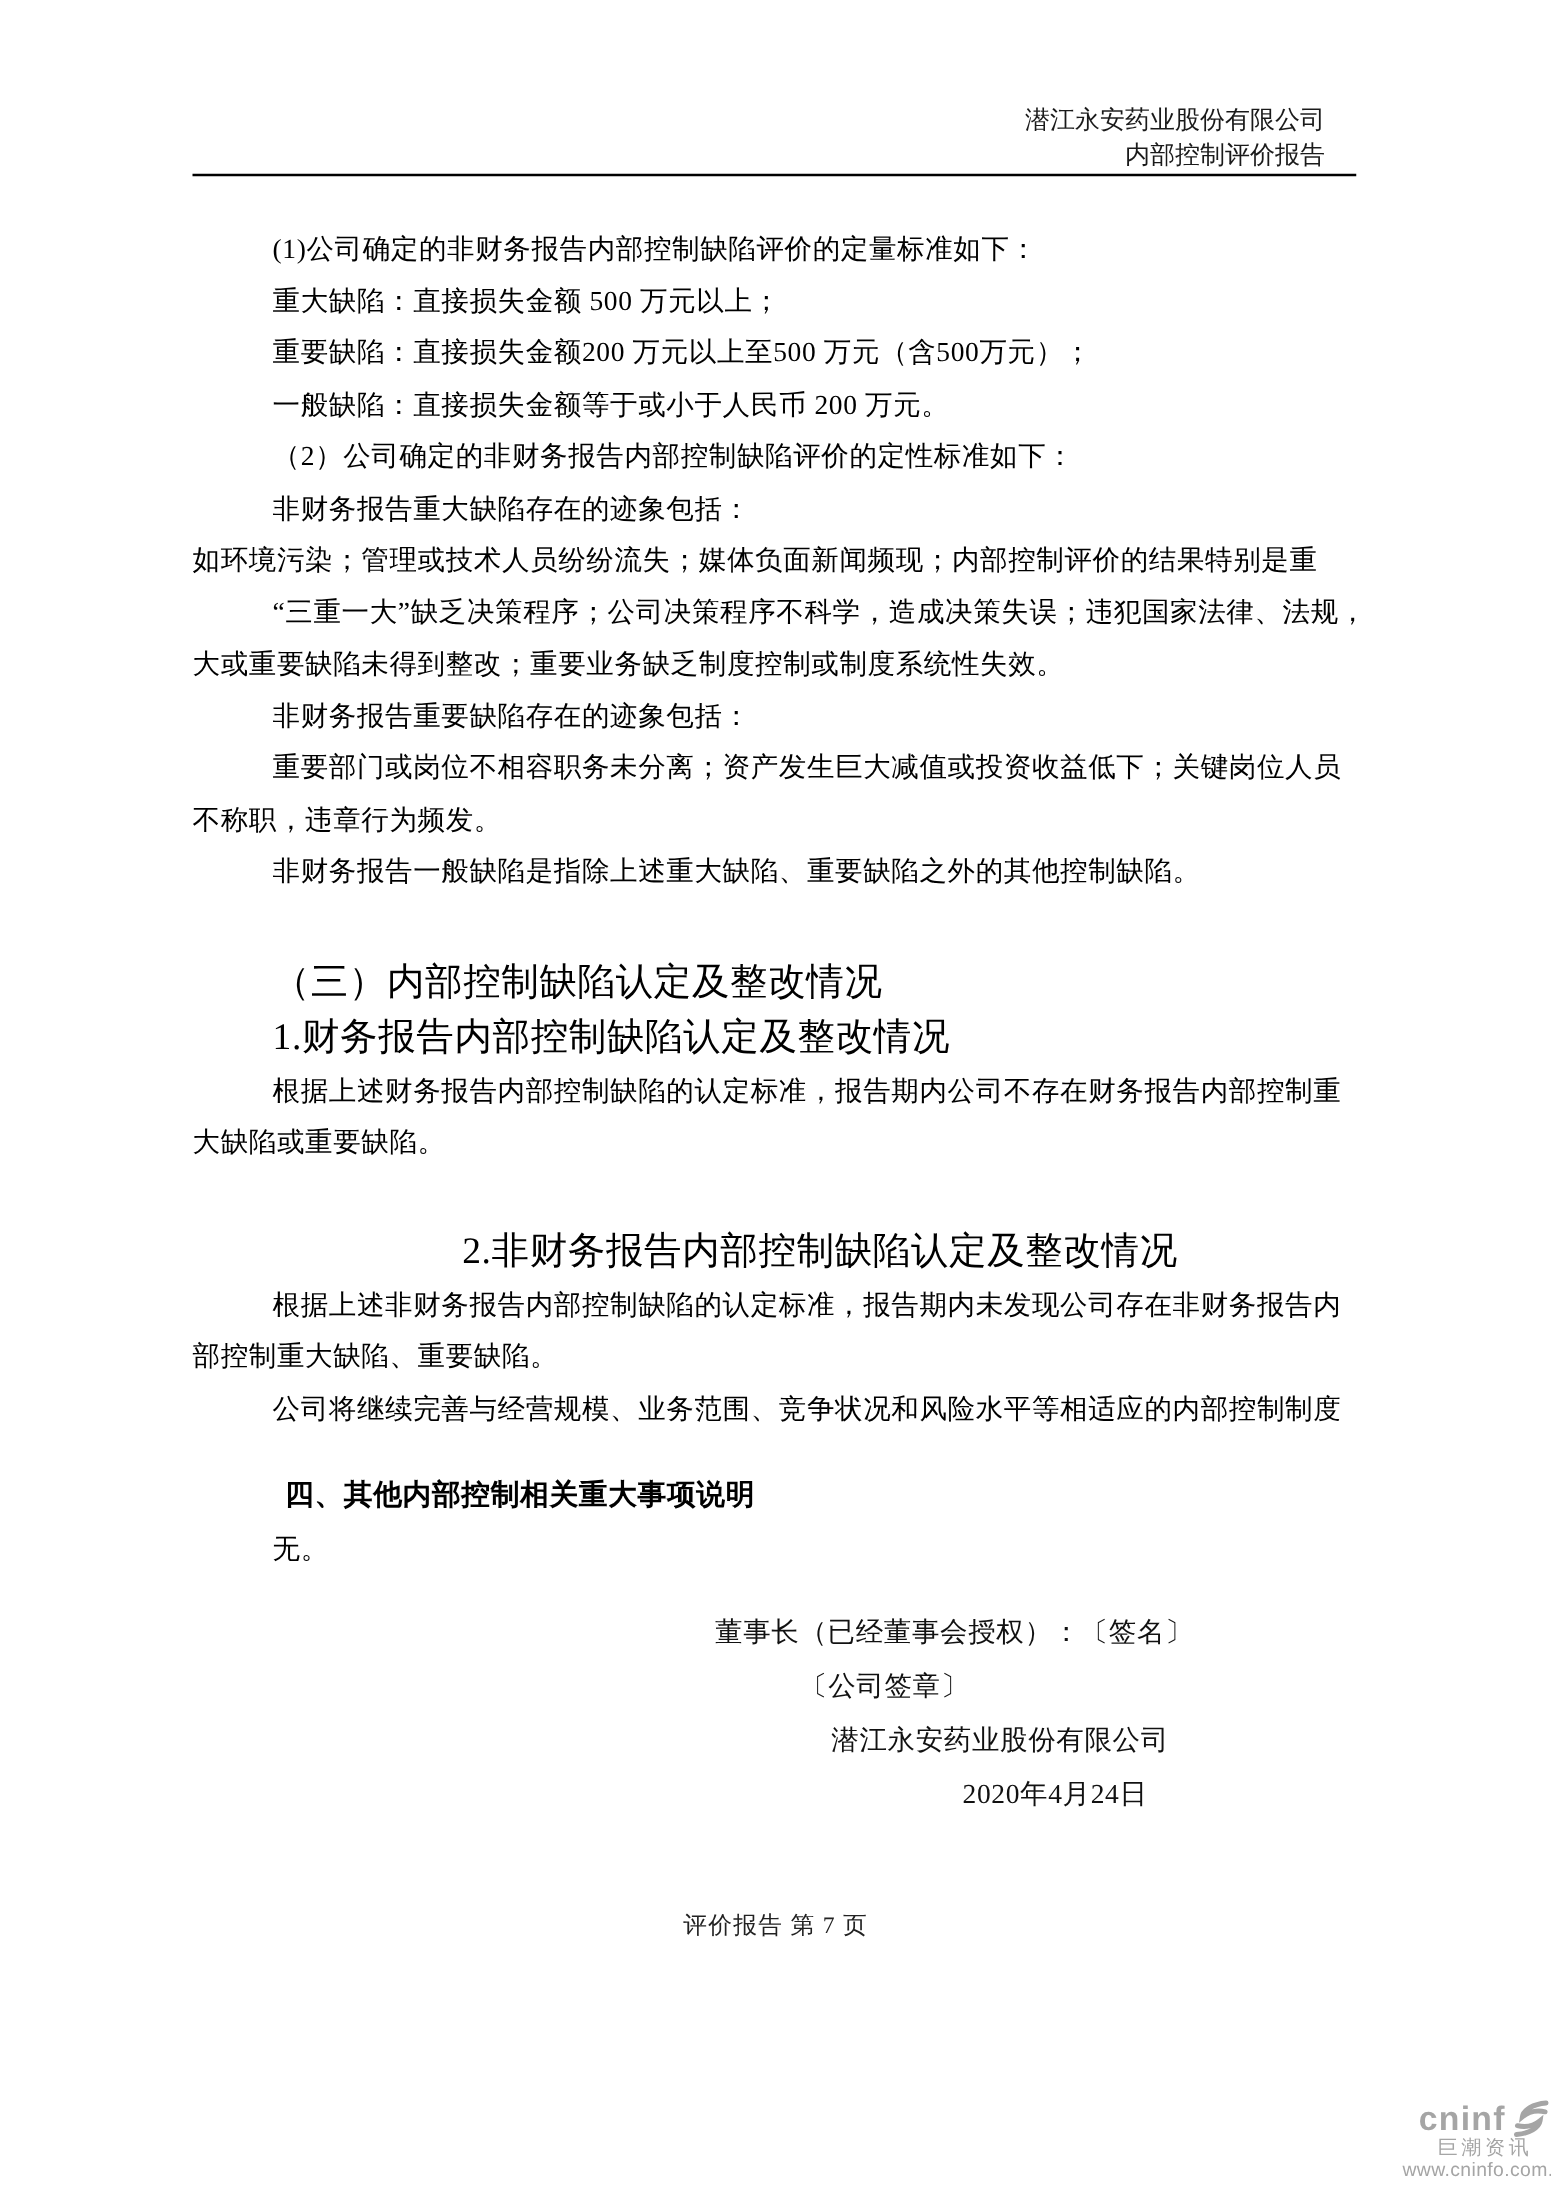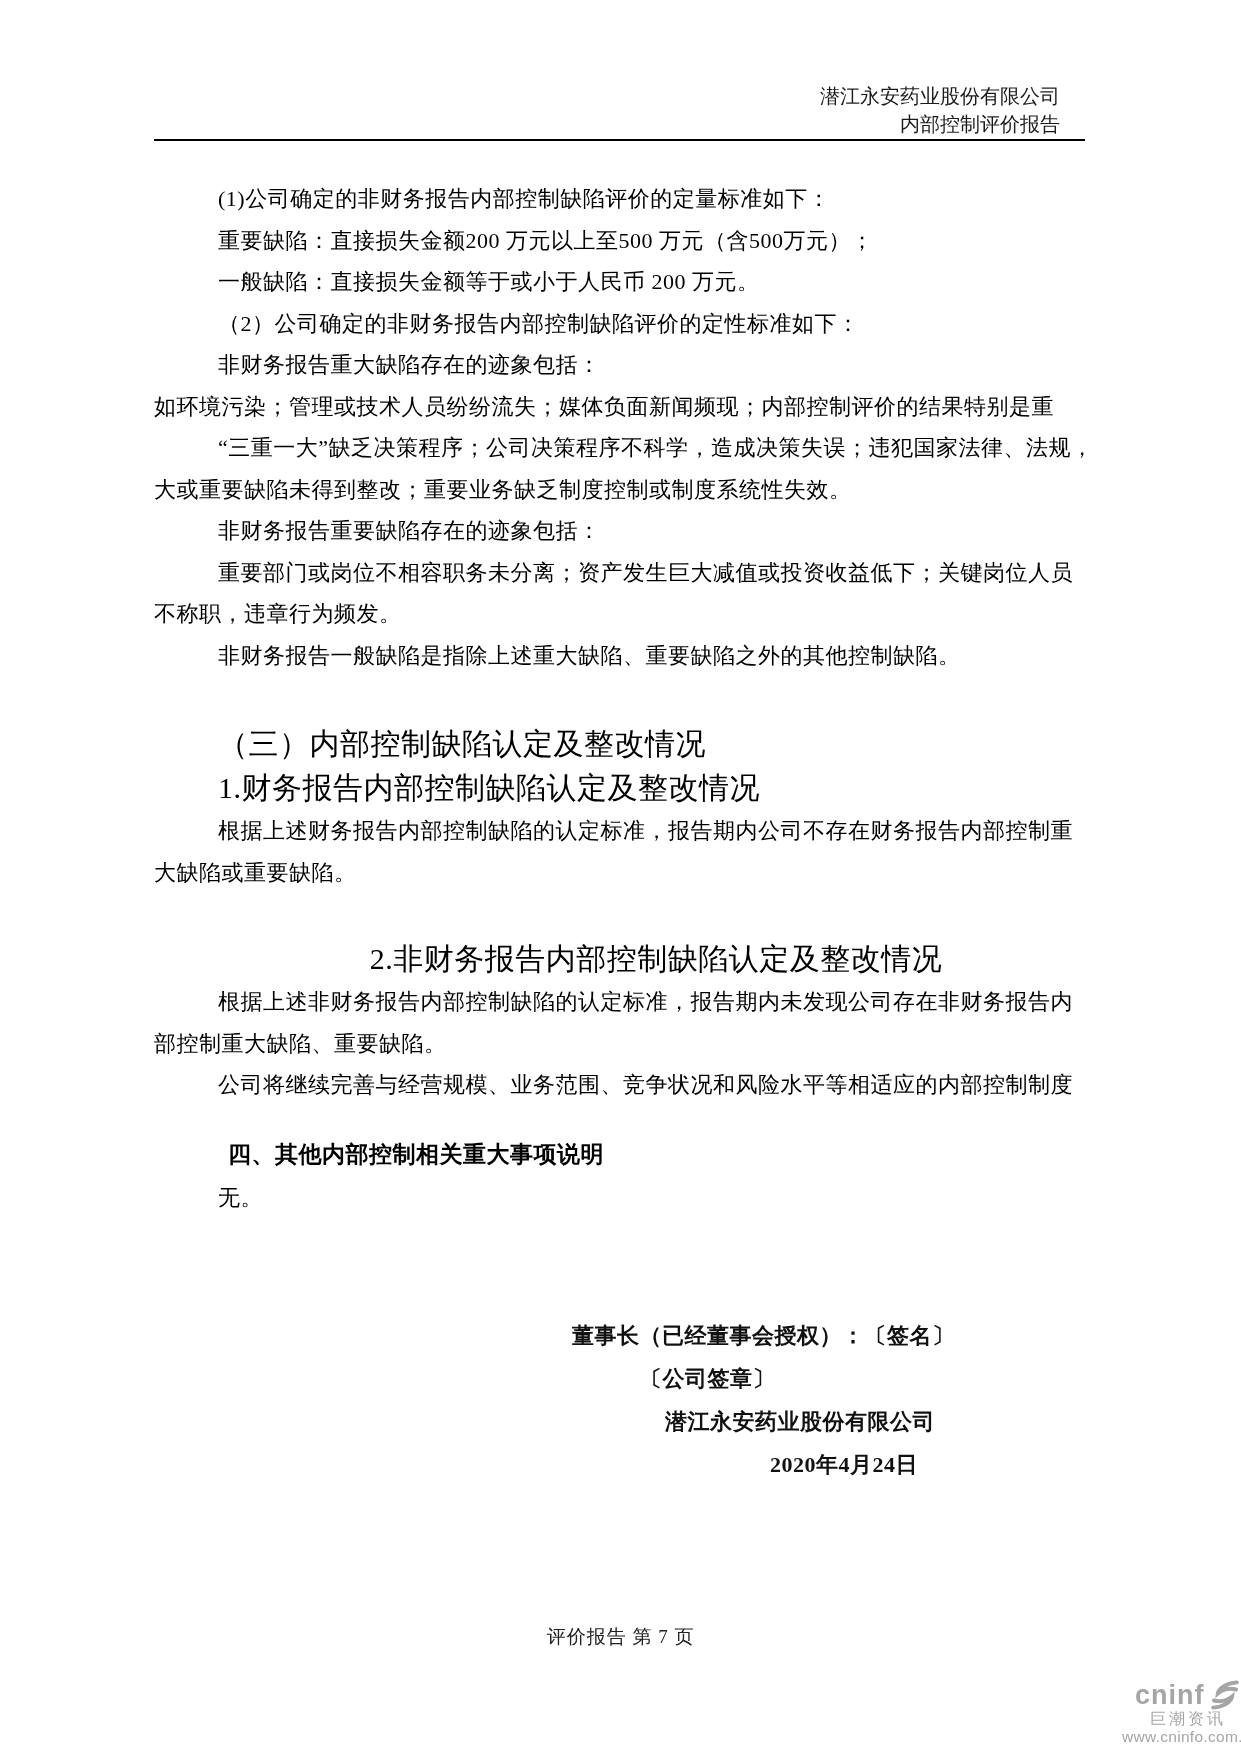--- a/index.html
+++ b/index.html
@@ -35,31 +35,31 @@
   .indent{padding-left:64px;}
   .flush{padding-left:0;}
   .heading{font-weight:normal;font-size:30px;line-height:44px;padding-left:64px;}
   .heading-major{font-weight:bold;font-size:23px;line-height:44px;padding-left:74px;white-space:nowrap;}
   .gap-lg{margin-top:46px;}
   .gap-lg2{margin-top:44px;text-align:center;}
   .gap-md{margin-top:27px;}
 
   
   .signature{
-    position:absolute;left:572px;top:1314px;
-    font-weight:bold;font-size:22px;line-height:43px;letter-spacing:0.5px;
+    position:absolute;left:572px;top:1284px;
+    font-weight:normal;font-size:22px;line-height:43px;letter-spacing:0.5px;
     white-space:nowrap;color:#111111;
   }
   .sig-line2{margin-left:68px;}
   .sig-line3{margin-left:93px;}
   .sig-line4{margin-left:198px;}
 
   
   .footer{
-    position:absolute;left:0;top:1624px;width:100%;
+    position:absolute;left:0;top:1528px;width:100%;
     text-align:center;font-size:19px;line-height:26px;color:#222222;
     letter-spacing:1px;
   }
 
   
   .watermark{
     position:absolute;left:1122px;top:1680px;width:160px;
     color:#a5a5a5;line-height:1;
     font-family:"Liberation Sans","DejaVu Sans",sans-serif;
   }
@@ -76,20 +76,21 @@
 <div class="page">
 
   <div class="header">
     <div>潜江永安药业股份有限公司</div>
     <div>内部控制评价报告</div>
   </div>
   <div class="header-rule"></div>
 
   <div class="body-text">
       <div class="line indent">(1)公司确定的非财务报告内部控制缺陷评价的定量标准如下：</div>
+      <div class="line indent">重大缺陷：直接损失金额 500 万元以上；</div>
       <div class="line indent">重要缺陷：直接损失金额200 万元以上至500 万元（含500万元）；</div>
       <div class="line indent">一般缺陷：直接损失金额等于或小于人民币 200 万元。</div>
       <div class="line indent">（2）公司确定的非财务报告内部控制缺陷评价的定性标准如下：</div>
       <div class="line indent">非财务报告重大缺陷存在的迹象包括：</div>
       <div class="line flush">如环境污染；管理或技术人员纷纷流失；媒体负面新闻频现；内部控制评价的结果特别是重</div>
       <div class="line indent">“三重一大”缺乏决策程序；公司决策程序不科学，造成决策失误；违犯国家法律、法规，</div>
       <div class="line flush">大或重要缺陷未得到整改；重要业务缺乏制度控制或制度系统性失效。</div>
       <div class="line indent">非财务报告重要缺陷存在的迹象包括：</div>
       <div class="line indent">重要部门或岗位不相容职务未分离；资产发生巨大减值或投资收益低下；关键岗位人员</div>
       <div class="line flush">不称职，违章行为频发。</div>

